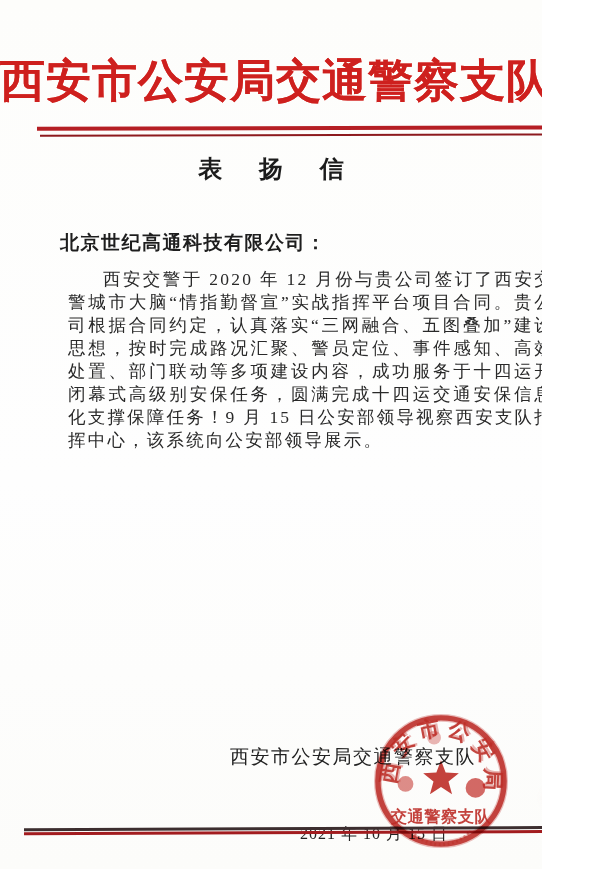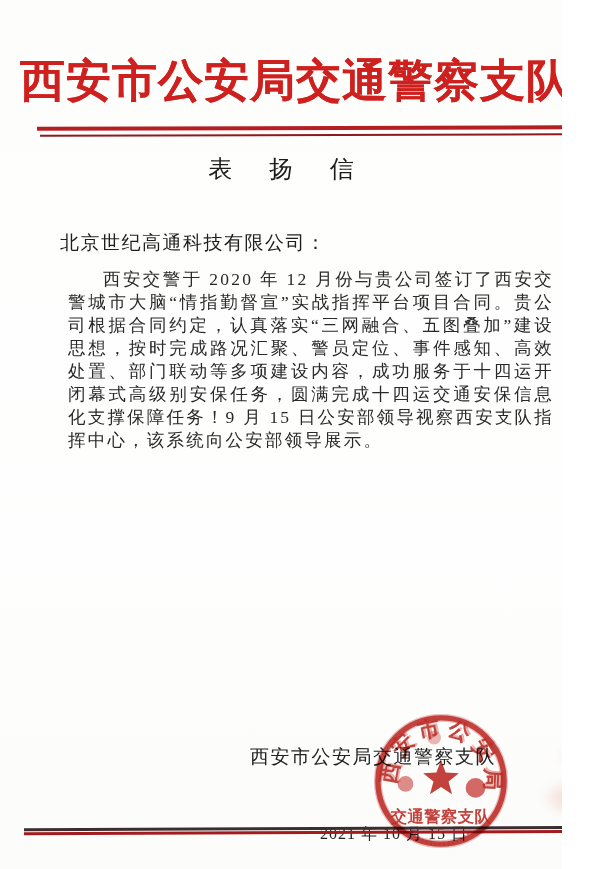--- a/index.html
+++ b/index.html
@@ -1,40 +1,39 @@
 <!DOCTYPE html>
 <html><head>
 <meta charset="utf-8">
 <style>
   html,body{margin:0;padding:0;background:#ffffff;}
   .page{
     position:relative;width:542px;height:869px;overflow:hidden;
     background:linear-gradient(180deg,#fdfdfb 0%,#fefefe 55%,#fcfcfa 100%);
     font-family:"Liberation Serif","DejaVu Serif",serif;
-    padding-left:20px;
   }
   
   .agency{
     margin:0;padding-top:50px;text-align:center;
     font-size:45px;line-height:62px;font-weight:700;
     color:#ce201e;letter-spacing:1px;white-space:nowrap;
     text-shadow:0 0 .5px #e0403a;
   }
   .rule-thick{position:absolute;left:37px;top:126px;width:565px;height:4px;background:#b51f24;transform:rotate(-0.15deg);}
   .rule-thin{position:absolute;left:40px;top:134px;width:563px;height:2px;background:#8d1a1e;transform:rotate(-0.15deg);}
   .doc-title{
     margin:0;position:absolute;top:153px;left:0;right:0;text-align:center;
-    font-size:24px;font-weight:400;color:#1c1c1c;
+    font-size:24px;font-weight:700;color:#1c1c1c;
     letter-spacing:15px;text-indent:15px;
     font-family:"Liberation Sans","DejaVu Sans",sans-serif;
   }
   
   .letter-body{position:absolute;top:231px;left:60px;width:494px;color:#262626;}
   .salutation{
-    margin:0 0 13px 0;font-size:19px;line-height:24px;font-weight:400;
+    margin:0 0 13px 0;font-size:19px;line-height:24px;font-weight:700;
     letter-spacing:1.5px;color:#1e1e1e;
   }
   .para{
     margin:11px 0 0 8px;font-size:17.5px;line-height:23px;
     text-align:justify;text-justify:inter-character;
     text-indent:2em;letter-spacing:2.2px;color:#292929;
   }
   
   .sig-name{position:absolute;top:744px;right:66px;font-size:19px;letter-spacing:1.5px;color:#222;}
   .sig-date{position:absolute;top:779px;right:94px;font-size:16px;letter-spacing:1px;color:#222;margin-top:45px;}

